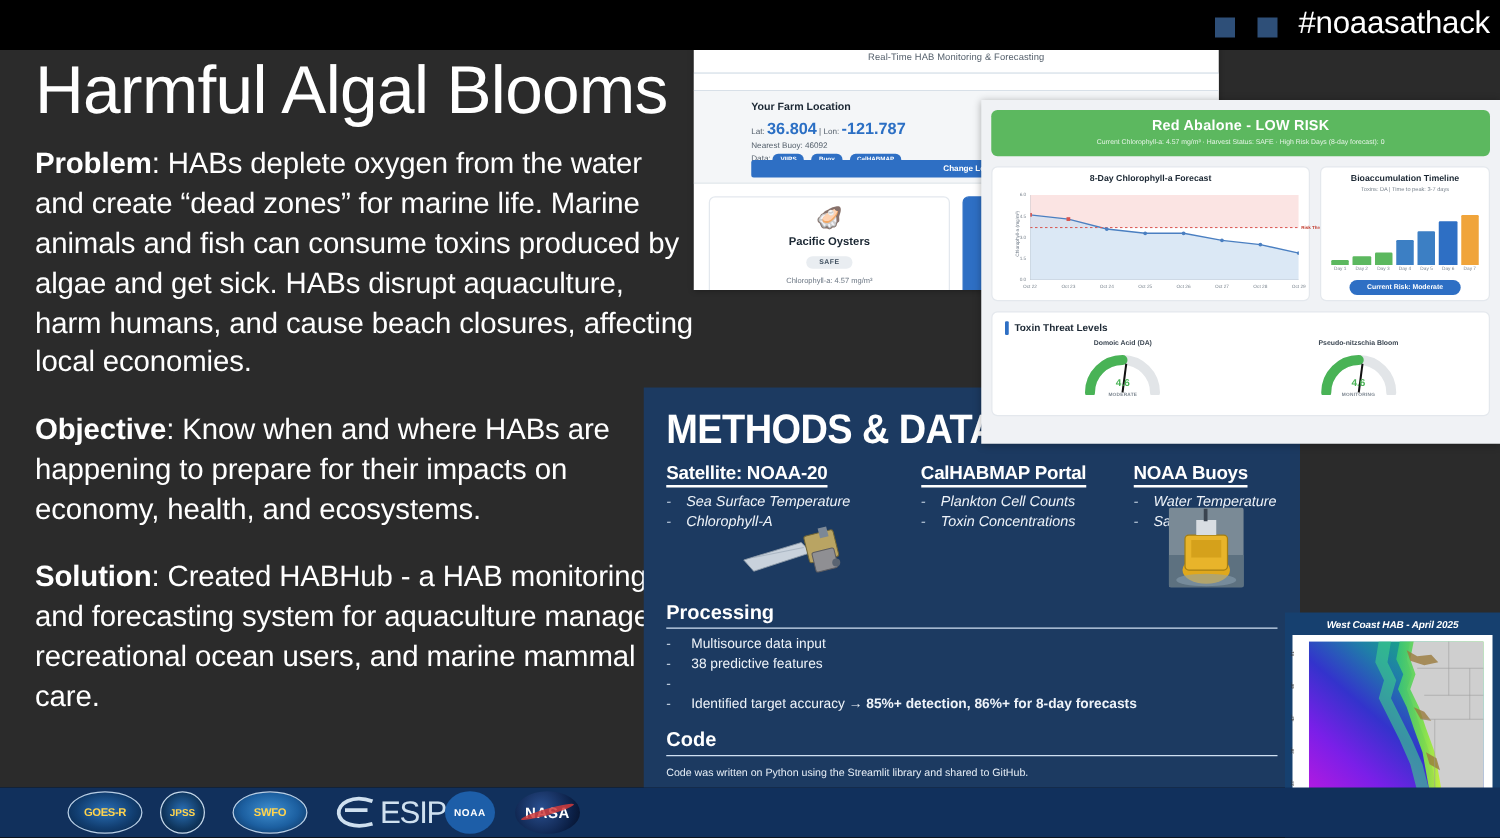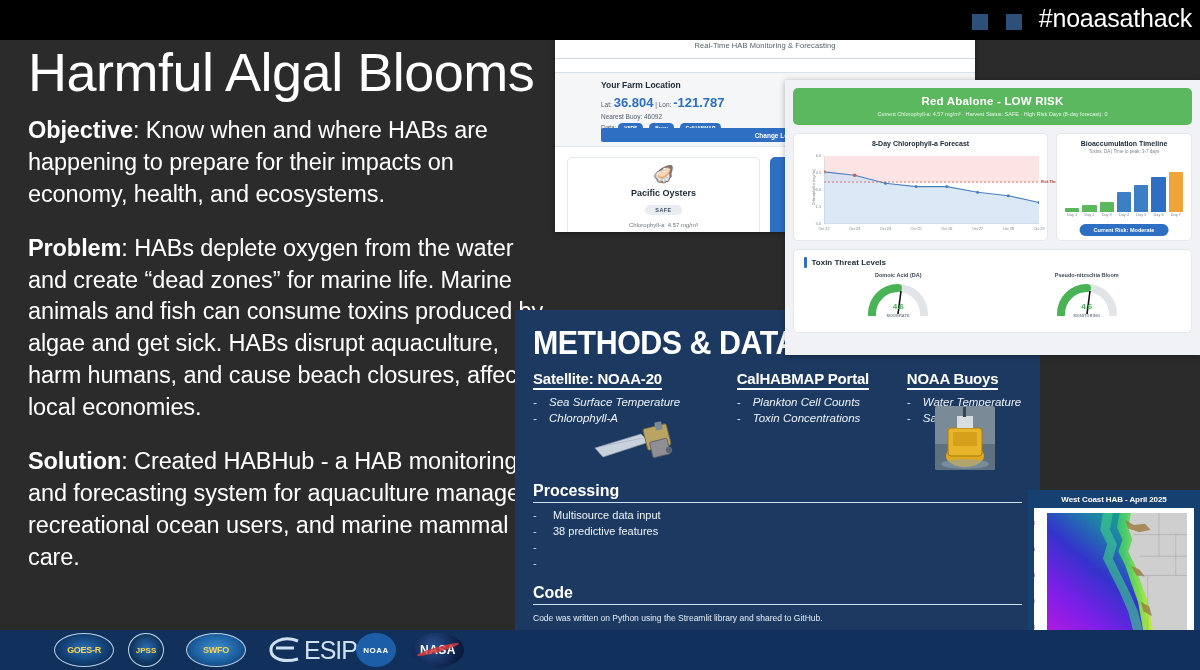--- a/index.html
+++ b/index.html
@@ -214,21 +214,21 @@
   #code-sec { margin-top: 12px; }
   #code-text { font-size: 8.5px; color:#e6eef6; margin-top:8px; }
 
   
   #habmap {
     position: absolute; left: 1028px; top: 490px; width: 172px; height: 180px;
     background: #16406f; z-index: 40; padding: 5px 6px 3px; overflow: hidden;
     font-family: "Liberation Sans", sans-serif;
   }
   #habmap-title { text-align:center; color:#fff; font-size: 8px; font-weight: 700;
-                  margin-bottom: 4px; letter-spacing:-.1px; }
+                  margin-bottom: 4px; letter-spacing:-.1px;font-style:italic; }
   #habmap-plot { background:#fff; height: 138px; position: relative; padding: 5px 4px 12px 13px; }
   #map-canvas { position:absolute; left:13px; right:7px; top:5px; bottom:13px; overflow:hidden; }
   .map-xtick { position:absolute; top:100%; margin-top:2px; font-size:3.6px; color:#333;
                transform:translateX(-50%); }
   .map-ytick { position:absolute; right:100%; margin-right:2px; font-size:3.6px; color:#333;
                transform:translateY(-50%) rotate(-90deg); }
   #habmap-cap1 { color:#d7e4f2; font-size:4px; margin-top:3px; }
   #habmap-cap2 { color:#d7e4f2; font-size:3.8px; margin-top:1px; }
   #habmap-date { position:absolute; right:7px; font-size:4px; color:#d7e4f2; }
 </style>
@@ -240,25 +240,25 @@
   <div class="hdr-sq" id="hdr-sq-2"></div>
   <div id="hashtag">#noaasathack</div>
 </div>
 
 <div id="slide"></div>
 
 <div id="left-col">
   <div id="title">Harmful Algal Blooms</div>
 
   <div class="para">
+    <b>Problem</b><span>: HABs deplete oxygen from the water and create “dead zones” for marine life. Marine animals and fish can consume toxins produced by algae and get sick. HABs disrupt aquaculture, harm humans, and cause beach closures, affecting local economies.</span>
+  </div>
+
+  <div class="para">
     <b>Objective</b><span>: Know when and where HABs are happening to prepare for their impacts on economy, health, and ecosystems.</span>
-  </div>
-
-  <div class="para">
-    <b>Problem</b><span>: HABs deplete oxygen from the water and create “dead zones” for marine life. Marine animals and fish can consume toxins produced by algae and get sick. HABs disrupt aquaculture, harm humans, and cause beach closures, affecting local economies.</span>
   </div>
 
   <div class="para">
     <b>Solution</b><span>: Created HABHub - a HAB monitoring and forecasting system for aquaculture managers, recreational ocean users, and marine mammal care.</span>
   </div>
 </div>
 
 <div id="app-window">
   <div id="app-head">
     <div id="app-title">Aquaculture Health Monitor</div>
@@ -477,20 +477,21 @@
       </div>
     <div class="proc-li">
         <span class="dash">-</span>
         <span>38 predictive features</span>
       </div>
     <div class="proc-li">
         <span class="dash">-</span>
       </div>
     <div class="proc-li">
         <span class="dash">-</span>
+        <span><span>Identified target accuracy → </span><b>85%+ detection, 86%+ for 8-day forecasts</b></span>
       </div>
   </div>
 
   <div id="code-sec">
     <div class="sec-h">Code</div>
     <div id="code-text">Code was written on Python using the Streamlit library and shared to GitHub.</div>
   </div>
 </div>
 
 <div id="habmap">

